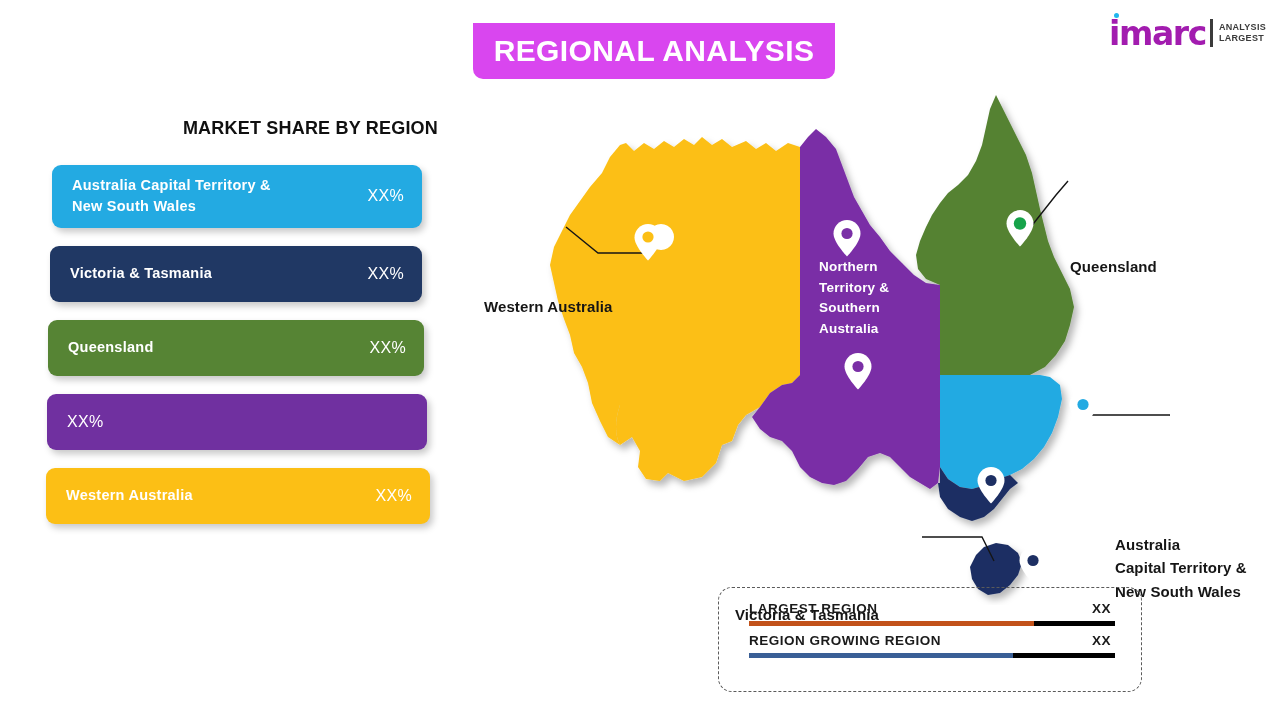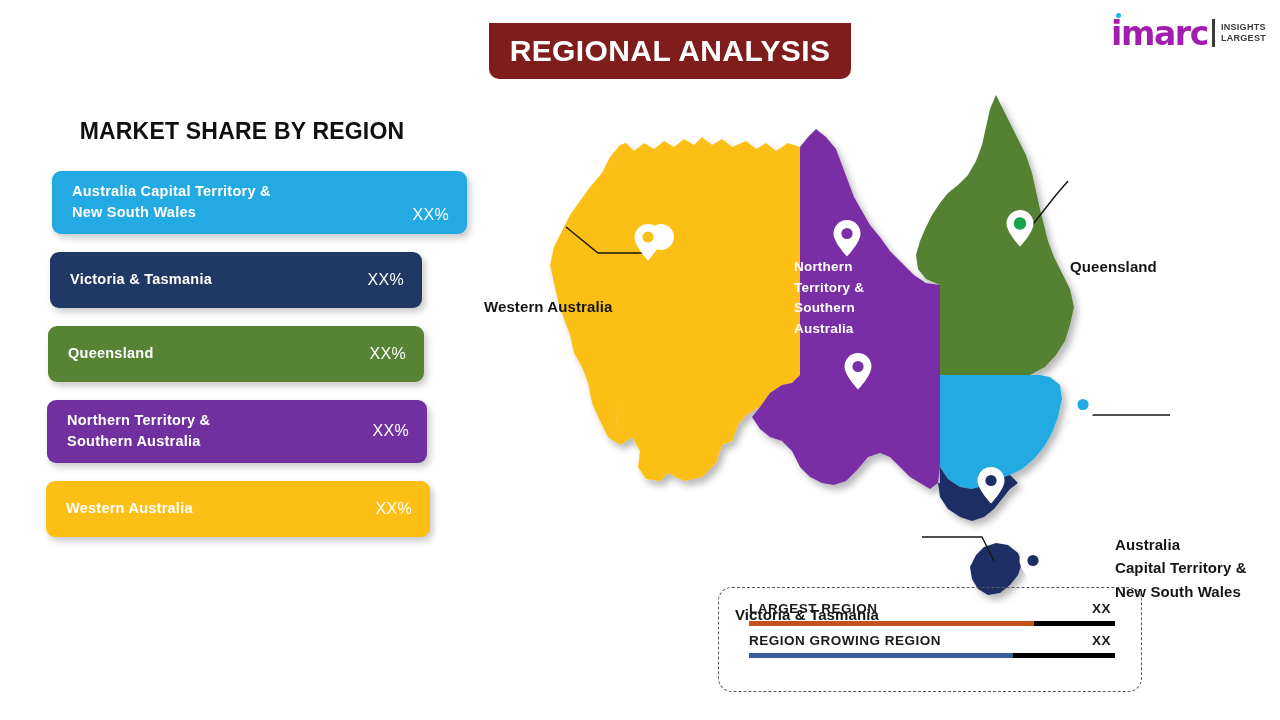--- a/index.html
+++ b/index.html
@@ -8,23 +8,23 @@
     background: #ffffff;
     font-family: "Liberation Sans", sans-serif;
     overflow: hidden;
   }
   #page { position: relative; width: 1280px; height: 720px; background: #fff; }
 
   
   #title-banner {
     position: absolute; left: 473px; top: 23px;
     width: 362px; height: 56px;
-    background: #7f1d1d;
+    background: #d946ef;
     border-radius: 0 0 10px 10px;
-    display: flex; align-items: center; justify-content: center; margin-left: 16px;
+    display: flex; align-items: center; justify-content: center;
   }
   #title-banner .txt {
     color: #ffffff; font-size: 30px; font-weight: bold;
     letter-spacing: .4px; white-space: nowrap;
   }
 
   
   #logo { position: absolute; right: 14px; top: 14px; height: 40px;
           display: flex; align-items: center; }
   #logo .mark { position: relative; display: flex; align-items: flex-end; }
@@ -35,36 +35,36 @@
                border-radius: 50%; background: #20b6ed; }
   #logo .divider { width: 3px; height: 28px; background: #3b3b3b; margin: 0 6px 2px 4px; }
   #logo .tagline { display: flex; flex-direction: column; justify-content: center;
                    margin-bottom: 2px; }
   #logo .tagline span { font-size: 9px; font-weight: bold; color: #3b3b3b;
                         letter-spacing: .3px; line-height: 1.25; }
 
   
   #left-panel { position: absolute; left: 46px; top: 118px; width: 392px; }
   #panel-heading {
-    font-size: 23px; font-weight: bold; color: #101010;
-    text-align: center; letter-spacing: .2px; margin-bottom: 26px;
+    font-size: 18px; font-weight: bold; color: #101010;
+    text-align: right; letter-spacing: .2px; margin-bottom: 26px;
   }
   .share-row {
     position: relative; display: flex; align-items: center;
     justify-content: space-between;
     border-radius: 9px; color: #ffffff;
     padding: 10px 18px 10px 20px;
     margin-bottom: 18px;
     box-shadow: 3px 4px 7px rgba(0,0,0,.22);
     min-height: 56px;
   }
   .share-row .rlabel { font-size: 14.5px; font-weight: bold; line-height: 1.48;
                        letter-spacing: .25px; max-width: 262px; }
   .share-row .rval { font-size: 16px; font-weight: normal; letter-spacing: .3px; }
-  .r0 { width: 415px; margin-left: 6px; align-items: flex-end; }
+  .r0 { width: 370px; margin-left: 6px; }
   .r1 { width: 372px; margin-left: 4px; }
   .r2 { width: 376px; margin-left: 2px; }
   .r3 { width: 380px; margin-left: 1px; }
   .r4 { width: 384px; margin-left: 0px; }
 
   
   #map-area { position: absolute; left: 470px; top: 85px; width: 810px; height: 520px; }
   #aus-map { position: absolute; left: 0; top: 0; }
 
   .map-inline-label {
@@ -73,21 +73,21 @@
   }
   .callout {
     position: absolute; color: #151515; font-size: 15px;
     font-weight: bold; line-height: 1.56; letter-spacing: .1px;
     white-space: pre-line;
   }
   #cal-wa { left: 14px; top: 210px; }
   #cal-qld { left: 600px; top: 170px; }
   #cal-act { left: 645px; top: 448px; }
   #cal-vic { left: 265px; top: 518px; }
-  #lbl-nt  { left: 324px; top: 172px; width: 100px; }
+  #lbl-nt  { left: 349px; top: 172px; width: 100px; }
 
   
   #stats-box {
     position: absolute; left: 718px; top: 587px;
     width: 424px; height: 105px;
     border: 1.6px dashed #5a5a5a; border-radius: 14px;
     padding: 13px 26px 10px 30px;
   }
   .stat-row { margin-bottom: 7px; }
   .stat-head { display: flex; align-items: flex-end; justify-content: space-between; }
@@ -107,21 +107,21 @@
     <div class="txt">REGIONAL ANALYSIS</div>
   </div>
 
   <div id="logo">
     <div class="mark">
       <span class="dot"></span>
       <span class="word">imarc</span>
     </div>
     <div class="divider"></div>
     <div class="tagline">
-      <span>INSIGHTS</span>
+      <span>ANALYSIS</span>
       <span>LARGEST</span>
     </div>
   </div>
 
   <div id="left-panel">
     <div id="panel-heading">MARKET SHARE BY REGION</div>
     <div id="share-list">
         <div class="share-row r0" style="background: rgb(35, 170, 226);">
           <div class="rlabel" style="white-space: pre-line;">Australia Capital Territory &amp;
 New South Wales</div>
@@ -129,22 +129,20 @@
         </div>
         <div class="share-row r1" style="background: rgb(32, 56, 100);">
           <div class="rlabel" style="white-space: pre-line;">Victoria &amp; Tasmania</div>
           <div class="rval">XX%</div>
         </div>
         <div class="share-row r2" style="background: rgb(86, 132, 52);">
           <div class="rlabel" style="white-space: pre-line;">Queensland</div>
           <div class="rval">XX%</div>
         </div>
         <div class="share-row r3" style="background: rgb(112, 48, 160);">
-          <div class="rlabel" style="white-space: pre-line;">Northern Territory &amp;
-Southern Australia</div>
           <div class="rval">XX%</div>
         </div>
         <div class="share-row r4" style="background: rgb(252, 191, 21);">
           <div class="rlabel" style="white-space: pre-line;">Western Australia</div>
           <div class="rval">XX%</div>
         </div>
       </div>
   </div>
 
   <div id="map-area">

